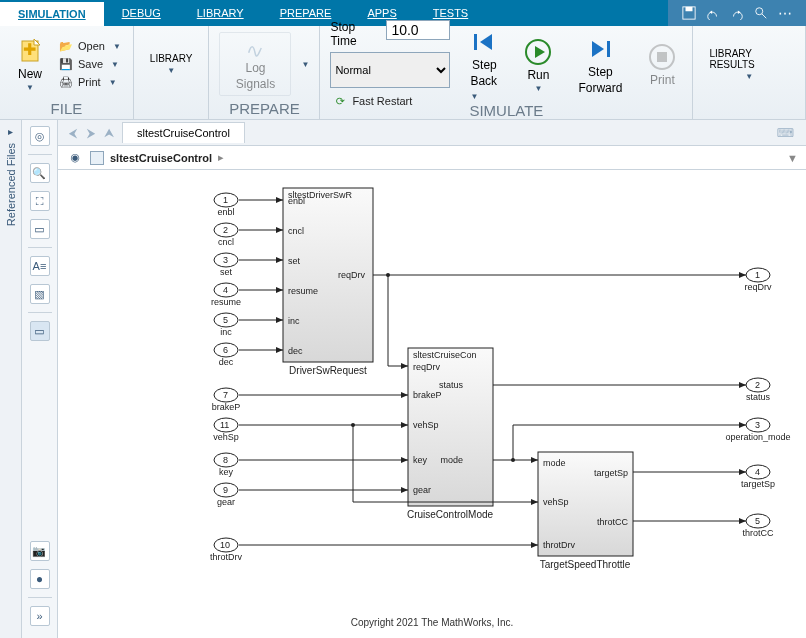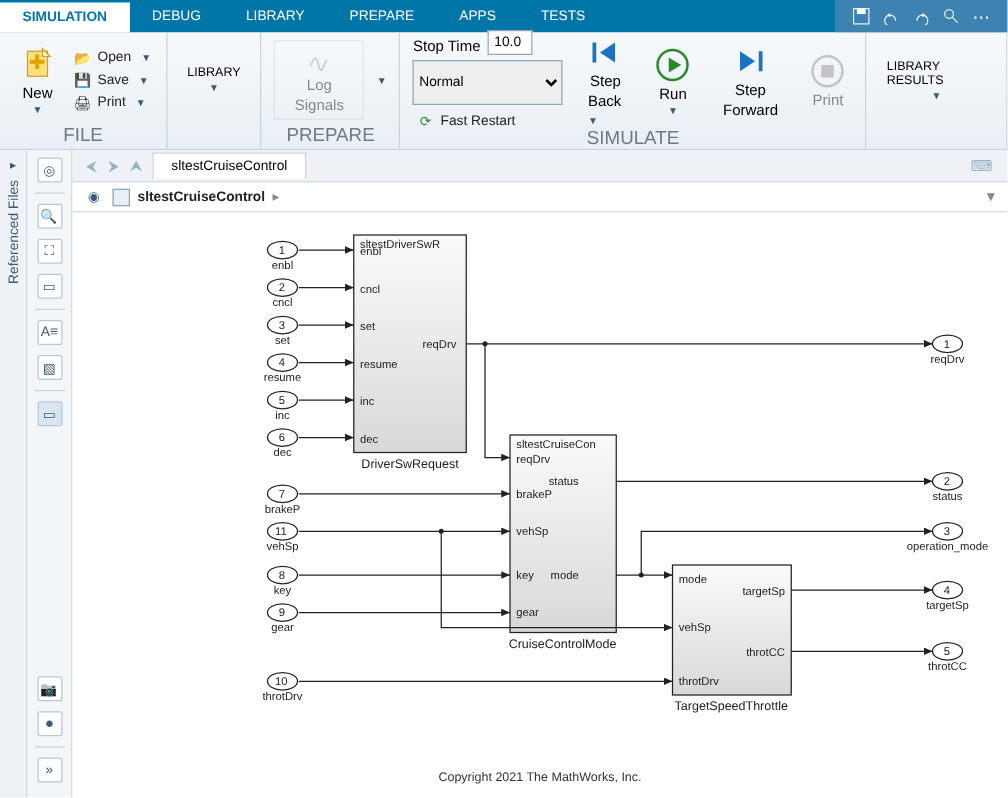--- a/index.html
+++ b/index.html
@@ -1,37 +1,37 @@
 <!DOCTYPE html>
 <html><head>
 <meta charset="utf-8">
 <style>
 * { box-sizing: border-box; margin: 0; padding: 0; }
 body { font-family: "Segoe UI", Arial, sans-serif; font-size: 12px; background: #fff; width: 806px; height: 638px; overflow: hidden; display: flex; flex-direction: column; }
 
 
 .tabstrip { display: flex; background: #0076a8; height: 26px; align-items: stretch; }
-.tabstrip .tab { padding: 5px 18px; color: #fff; font-size: 11px; cursor: pointer; display: flex; align-items: center; }
+.tabstrip .tab { padding: 5px 18px; color: #fff; font-size: 11px; cursor: pointer; display: flex; align-items: center; text-decoration: underline; }
 .tabstrip .tab.active { background: #fff; color: #0076a8; font-weight: bold; border-top: 2px solid #0076a8; }
 .tabstrip .spacer { flex: 1; }
 .quickacc { display: flex; align-items: center; gap: 10px; padding: 0 14px; background: #3d82b0; }
 .quickacc .qa-icon { width: 14px; height: 14px; cursor: pointer; }
 
 
 .toolstrip { display: flex; background: linear-gradient(#f6f9fb,#e9eff4); border-bottom: 1px solid #c9d3dc; height: 94px; align-items: stretch; }
 .group { border-right: 1px solid #c9d3dc; display: flex; flex-direction: column; justify-content: space-between; padding: 4px 10px 2px 10px; }
 .group-label { font-size: 15px; color: #6b7b8a; text-align: center; padding: 2px 0 0 0; }
 .group-body { display: flex; align-items: center; gap: 6px; height: 70px; }
 .vbtn { display: flex; flex-direction: column; align-items: center; justify-content: center; gap: 2px; padding: 4px 6px; cursor: pointer; border-radius: 2px; }
 .vbtn .caret { font-size: 8px; color: #3a5a7a; }
 .small-btn-row { display: flex; align-items: center; gap: 4px; font-size: 11px; color: #222; padding: 1px 2px; cursor: pointer; }
 .icon { width: 16px; height: 16px; display: inline-flex; align-items: center; justify-content: center; }
 .big-icon { width: 28px; height: 28px; }
 .caret-small { font-size: 8px; color: #3a5a7a; margin-left: 4px; }
-input.stoptime { width: 36px; height: 20px; border: 1px solid #8ea6bb; padding: 0 4px; font-size: 11px; }
+input.stoptime { width: 64px; height: 20px; border: 1px solid #8ea6bb; padding: 0 4px; font-size: 14px; }
 select.mode { width: 120px; height: 36px; border: 1px solid #8ea6bb; font-size: 11px; }
 
 
 .body-row { display: flex; flex: 1; min-height: 0; }
 .sidetab { width: 22px; background: #eef2f6; border-right: 1px solid #c9d3dc; display: flex; flex-direction: column; align-items: center; padding-top: 6px; }
 .sidetab .rot { writing-mode: vertical-rl; transform: rotate(180deg); font-size: 11px; color: #3a5a7a; padding: 6px 0; }
 .palette { width: 36px; background: #f3f6f9; border-right: 1px solid #c9d3dc; display: flex; flex-direction: column; align-items: center; padding: 6px 0; gap: 8px; }
 .palette .p-icon { width: 20px; height: 20px; border: 1px solid #b8c7d4; border-radius: 2px; display: flex; align-items: center; justify-content: center; cursor: pointer; font-size: 11px; color: #3a5a7a; background: #fff; }
 .palette .p-sep { height: 1px; width: 24px; background: #c9d3dc; }
 .palette .flex-spacer { flex: 1; }
@@ -147,21 +147,21 @@
         <span>Signals</span>
       </div>
       <span class="caret-small">▼</span>
     </div>
     <div class="group-label">PREPARE</div>
   </div>
 
   <div class="group" style="flex:1">
     <div class="group-body" style="gap:14px">
       <div style="display:flex;flex-direction:column;gap:4px">
-        <div style="display:flex;align-items:flex-end;gap:6px">
+        <div style="display:flex;align-items:flex-start;gap:6px">
           <span>Stop Time</span>
           <input class="stoptime" value="10.0" style="">
         </div>
         <select class="mode">
           <option>Normal</option>
         </select>
         <div class="small-btn-row">
           <span class="icon" style="color:#2a8a2a">⟳</span>
           <span>Fast Restart</span>
         </div>

